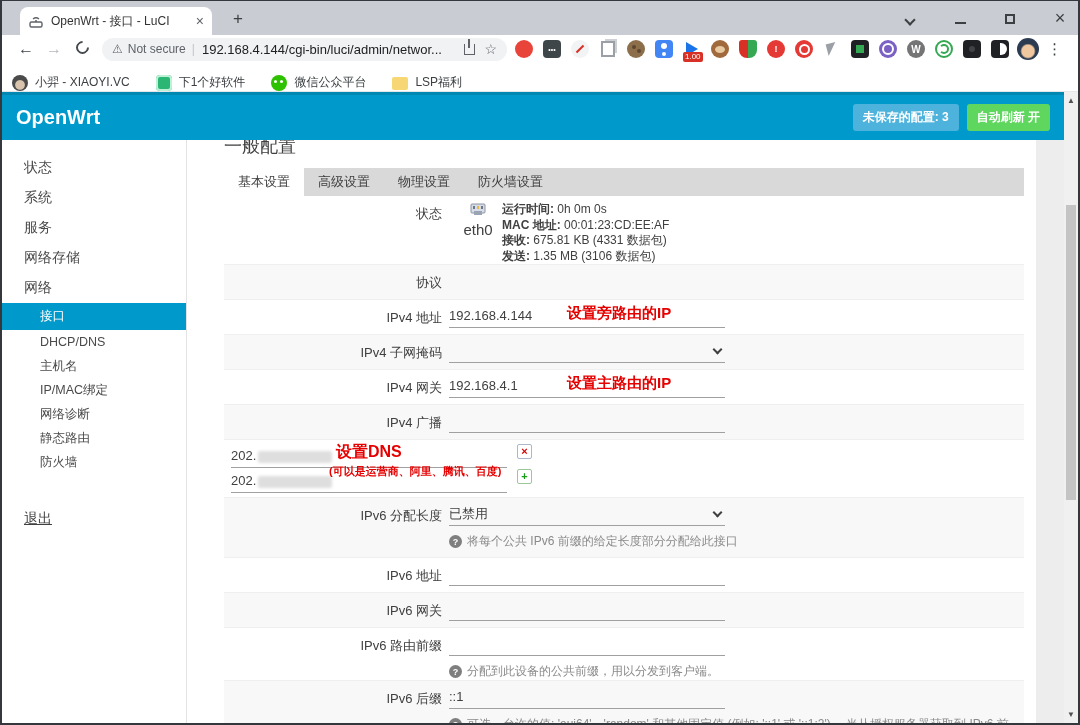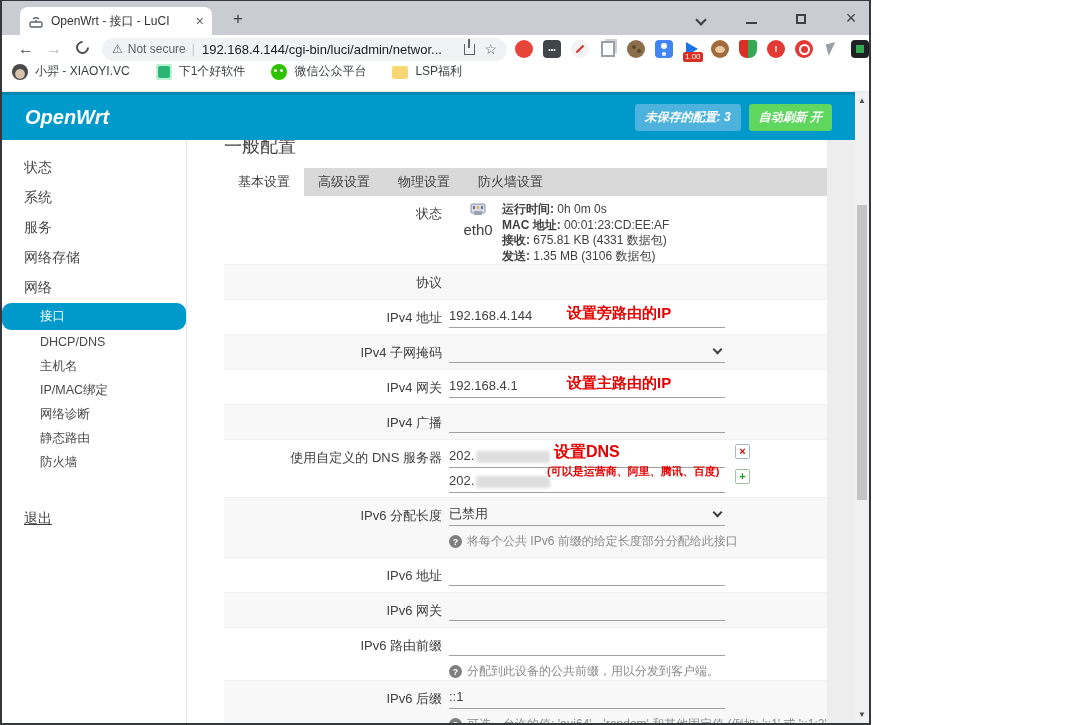--- a/index.html
+++ b/index.html
@@ -1,17 +1,17 @@
 <!DOCTYPE html>
 <html><head>
 <meta charset="utf-8">
 <style>
   * { margin:0; padding:0; box-sizing:border-box; }
   body { font-family:"Liberation Sans", sans-serif; background:#fff; }
-  .window { width:871px; height:725px; border:2px solid #34373c; border-top-width:1px;
+  .window { width:1080px; height:725px; border:2px solid #34373c; border-top-width:1px;
             overflow:hidden; position:relative; background:#fff; display:flex; flex-direction:column; }
 
   
   .titlebar { height:34px; background:#c9ccd2; flex:none; position:relative; display:flex; align-items:flex-end; }
   .tab { position:absolute; left:18px; top:6px; width:192px; height:28px; background:#fff;
          border-radius:8px 8px 0 0; display:flex; align-items:center; padding:0 8px; }
   .tab-title { font-size:12px; color:#333; white-space:nowrap; overflow:hidden; flex:1; margin-left:7px; }
   .tab-close { font-size:14px; color:#5f6368; margin-left:4px; }
   .newtab { position:absolute; left:224px; top:8px; font-size:17px; color:#3c4043; width:24px; text-align:center; }
   .wincontrols { position:absolute; right:8px; top:0; height:34px; display:flex; align-items:center; gap:30px; }
@@ -70,46 +70,46 @@
   .c-green::after { content:""; width:6px; height:6px; border:2px solid #34a853; border-radius:50%; border-left-color:transparent; }
   .c-puzzle { background:#202124; border-radius:4px; }
   .c-puzzle::after { content:""; width:6px; height:6px; background:#fff; border-radius:50%; opacity:.15; }
   .c-half { background:#202124; border-radius:4px; }
   .c-half::after { content:""; width:7px; height:12px; background:#fff; border-radius:0 7px 7px 0; margin-left:7px; }
   .avatar { width:22px; height:22px; border-radius:50%; background:radial-gradient(circle at 50% 60%, #f0c8a0 0 35%, #2b3b52 45%); flex:none; margin-left:8px; }
   .menu-dots { font-size:15px; color:#3c4043; margin-left:8px; flex:none; }
 
   
   .bookmarks { height:29px; background:#fff; border-bottom:1px solid #e4e6e8; flex:none;
-               display:flex; align-items:flex-start; padding-left:10px; gap:26px; }
+               display:flex; align-items:flex-end; padding-left:10px; gap:26px; }
   .bm { display:flex; align-items:center; gap:7px; font-size:12px; color:#3c4043; }
   .bm-ic { width:16px; height:16px; border-radius:50%; flex:none; }
   .bm-avatar { background:radial-gradient(circle at 50% 62%, #d8c3ad 0 34%, #4a4a4a 42%); }
   .bm-green { background:#2bb673; border-radius:4px; box-shadow:inset 0 0 0 2px #bff0d8; }
   .bm-wechat { background:#2dc100; position:relative; }
   .bm-wechat::after { content:""; position:absolute; left:3px; top:5px; width:3px; height:3px; border-radius:50%;
                       background:#fff; box-shadow:6px 0 0 #fff; }
   .bm-folder { background:#f7d774; border-radius:2px; width:16px; height:13px; margin-top:2px; }
 
   
   .viewport { flex:1; display:flex; min-height:0; }
   .page { flex:1; display:flex; flex-direction:column; min-width:0; }
 
   .luci-header { height:48px; flex:none; background:#0099cc; border-top:3px solid #0087b2;
-                 display:flex; align-items:center; padding:0 23px;font-style:italic; }
+                 display:flex; align-items:center; padding:0 14px; }
   .brand { color:#fff; font-size:20px; font-weight:600; flex:1; }
   .hbtn { border-radius:3px; color:#fff; font-size:12px; font-weight:bold; padding:5px 10px; }
   .hbtn.unsaved { background:#4db3dc; margin-right:8px; }
   .hbtn.autorefresh { background:#5fd75f;text-align:right; }
 
   .pagebody { flex:1; display:flex; min-height:0; }
   aside { width:185px; flex:none; background:#fff; border-right:1px solid #e3e3e3; padding-top:13px; }
   .side-item { height:30px; display:flex; align-items:center; padding-left:22px; font-size:14px; color:#4a4a4a; }
   .side-sub { height:24px; display:flex; align-items:center; padding-left:38px; font-size:12.5px; color:#4a4a4a; }
-  .side-sub.active { height:27px; background:#0099cc; color:#fff;border-radius:9px; }
+  .side-sub.active { height:27px; background:#0099cc; color:#fff; }
   .logout { margin-top:30px; }
   .logout span { text-decoration:underline; color:#404040; }
 
   main { flex:1; background:#fff; overflow:hidden; min-width:0; }
   .gutter { width:28px; flex:none; background:#ededed; }
 
   .content { margin-left:37px; margin-right:16px; width:800px; }
   .section-title { font-size:18px; color:#404040; margin-top:-6px; height:26px; overflow:hidden; }
   .tabs { display:flex; background:#d9d9d9; height:28px; margin-top:8px; }
   .tab-item { padding:0 14px; line-height:28px; font-size:13px; color:#404040; }
@@ -341,21 +341,20 @@
               <div class="frow">
                 <div class="flabel">IPv4 广播</div>
                 <div class="fctrl">
                   <div class="ifield">
                     <span></span>
                   </div>
                 </div>
               </div>
 
               <div class="frow r-dns">
-                <div class="flabel">使用自定义的 DNS 服务器</div>
                 <div class="fctrl">
                   <div class="ifield" style="margin-bottom:3px;">
                     <span>202.</span><span class="blurmask"></span>
                   </div>
                   <div class="ifield">
                     <span>202.</span><span class="blurmask"></span>
                   </div>
                   <span class="dnsnote">设置DNS</span>
                   <span class="dnsnote2">(可以是运营商、阿里、腾讯、百度)</span>
                   <span class="mini-btn mini-del">×</span>

